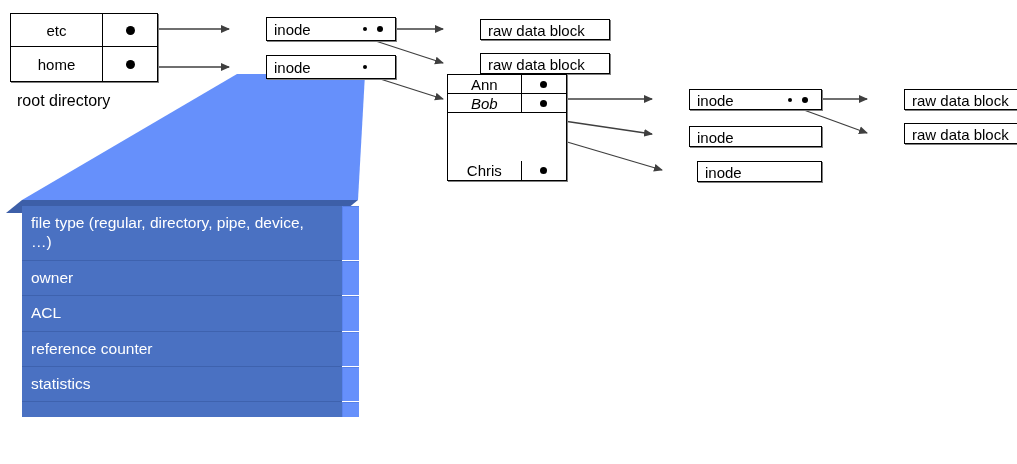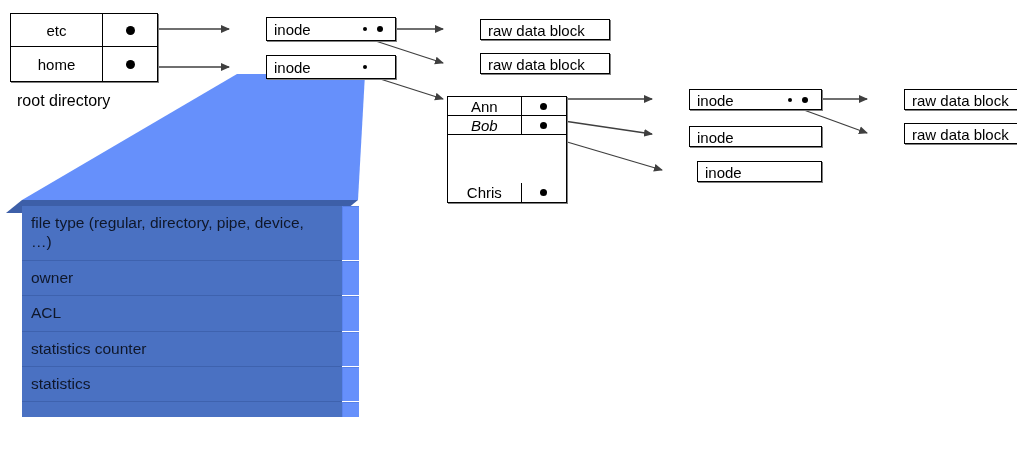--- a/index.html
+++ b/index.html
@@ -104,21 +104,21 @@
     position:absolute;
     left:22px;
     top:206px;
     width:320px;
   }
   .srow{
     position:relative;
     box-sizing:border-box;
     background:#4a71c2;
     border-top:1px solid #3e62ae;
-    color:#0f172a;
+    color:#ffffff;
     font-size:15.5px;
     padding:7px 18px 8px 9px;
     line-height:1.25;
   }
   .srow:first-child{border-top:none;}
   .srow .side{
     position:absolute;
     left:100%;
     top:0;
     width:16px;
@@ -152,21 +152,21 @@
     </div>
     <div class="srow">
       <span>owner</span>
       <span class="side"></span>
     </div>
     <div class="srow">
       <span>ACL</span>
       <span class="side"></span>
     </div>
     <div class="srow">
-      <span>statistics counter</span>
+      <span>reference counter</span>
       <span class="side"></span>
     </div>
     <div class="srow">
       <span>statistics</span>
       <span class="side"></span>
     </div>
     <div class="srow">
       <span class="side"></span>
     </div>
   </div>
@@ -232,21 +232,21 @@
     <span class="dot small" style="left:96px;"></span>
   </div>
 
   <div class="box" style="left:451px;top:19px;width:130px;height:21px;">
     <span class="lbl">raw data block</span>
   </div>
   <div class="box" style="left:451px;top:53px;width:130px;height:21px;">
     <span class="lbl">raw data block</span>
   </div>
 
-  <div class="dirtable" style="left:447px;top:96px;width:120px;">
+  <div class="dirtable" style="left:447px;top:74px;width:120px;">
     <div class="dirrow" style="height:19px;">
       <div class="dirname" style="width:75px;height:100%;">Ann</div>
       <div class="dirptr" style="width:45px;height:100%;">
         <span class="pdot sm"></span>
       </div>
     </div>
     <div class="dirrow" style="height:19px;">
       <div class="dirname" style="width:75px;height:100%;font-style:italic;">Bob</div>
       <div class="dirptr" style="width:45px;height:100%;">
         <span class="pdot sm"></span>

